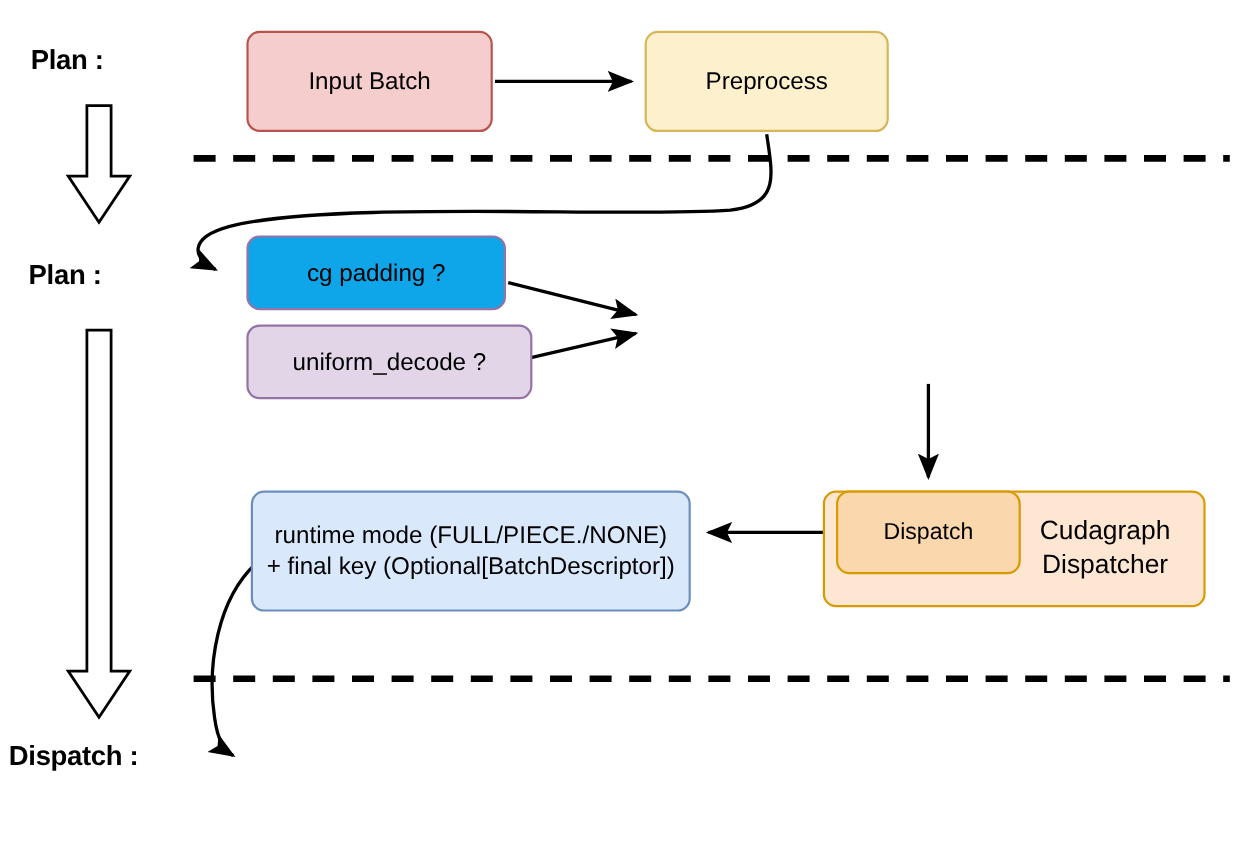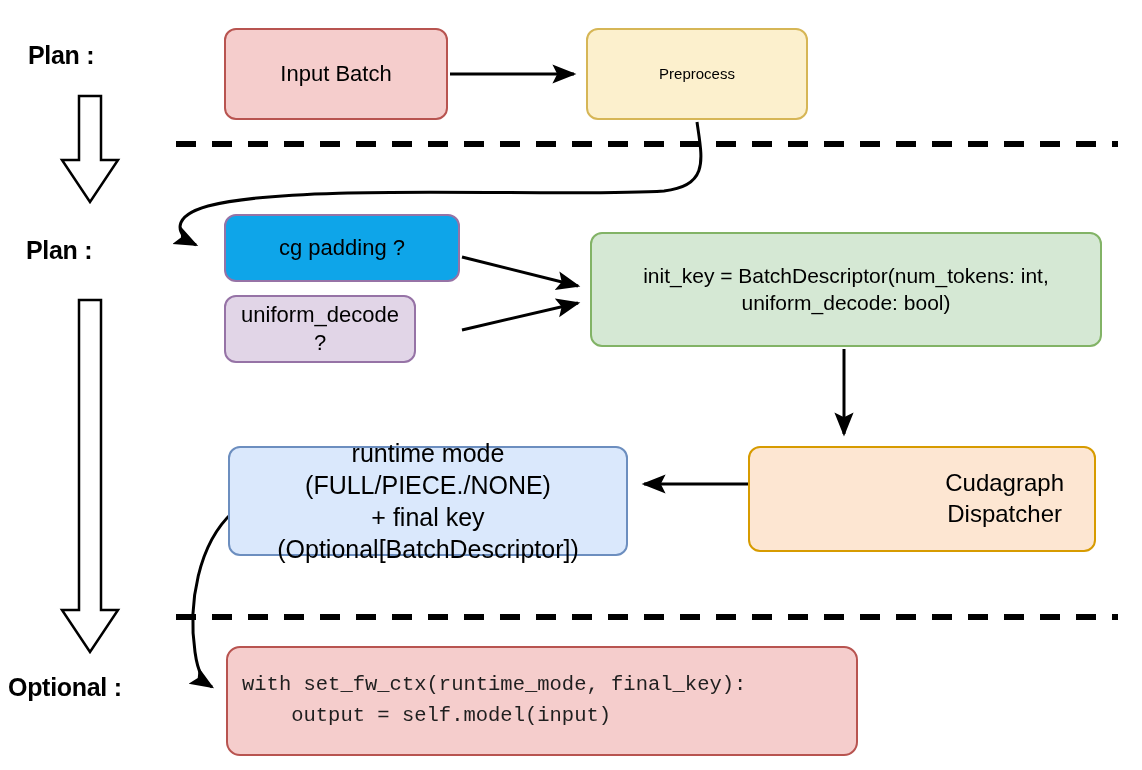--- a/index.html
+++ b/index.html
@@ -70,21 +70,21 @@
     padding-left: 14px;
   }
 </style>
 </head>
 <body>
 
 <div id="canvas">
 
   <div class="stage-label" style="left:28px; top:41px;">Plan :</div>
   <div class="stage-label" style="left:26px; top:236px;">Plan :</div>
-  <div class="stage-label" style="left:8px;  top:673px;">Optional :</div>
+  <div class="stage-label" style="left:8px;  top:673px;">Dispatch :</div>
 
   <svg class="layer" viewBox="0 0 1142 770">
     <defs>
       <marker id="arrowhead" markerWidth="9" markerHeight="9" refX="7.2" refY="3.2" orient="auto" markerUnits="strokeWidth">
         <path d="M 0 0 L 8 3.2 L 0 6.4 L 1.6 3.2 z" fill="#000000"></path>
       </marker>
     </defs>
 
     <line x1="176" y1="144" x2="1118" y2="144" stroke="#000000" stroke-width="6" stroke-dasharray="20 16" stroke-linecap="butt"></line>
     <line x1="176" y1="617" x2="1118" y2="617" stroke="#000000" stroke-width="6" stroke-dasharray="20 16" stroke-linecap="butt"></line>
@@ -104,46 +104,41 @@
 
     <path d="M 758 484 L 644 484" fill="none" stroke="#000000" stroke-width="3" marker-end="url(#arrowhead)"></path>
 
     <path d="M 233 512 C 198 544 188 604 195 652 C 198 674 204 682 212 687" fill="none" stroke="#000000" stroke-width="3" marker-end="url(#arrowhead)"></path>
   </svg>
 
   <div class="node" style="left:224px; top:28px; width:224px; height:92px; background:#f5cdcc; border-color:#b85450; font-size:22px;">
     <span class="node-text">Input Batch</span>
   </div>
 
-  <div class="node" style="left:586px; top:28px; width:222px; height:92px; background:#fcf0cd; border-color:#d6b656; font-size:15px;">
+  <div class="node" style="left:586px; top:28px; width:222px; height:92px; background:#fcf0cd; border-color:#d6b656; font-size:22px;">
     <span class="node-text">Preprocess</span>
   </div>
 
   <div class="node" style="left:224px; top:214px; width:236px; height:68px; background:#0ea5e9; border-color:#9673a6; font-size:22px;">
     <span class="node-text">cg padding ?</span>
   </div>
 
-  <div class="node" style="left:224px; top:295px; width:192px; height:68px; background:#e1d5e7; border-color:#9673a6; font-size:22px;">
+  <div class="node" style="left:224px; top:295px; width:260px; height:68px; background:#e1d5e7; border-color:#9673a6; font-size:22px;">
     <span class="node-text">uniform_decode ?</span>
   </div>
 
-  <div class="node" style="left:590px; top:232px; width:512px; height:115px; background:#d5e8d4; border-color:#82b366; font-size:21px;">
-    <span class="node-text">init_key = BatchDescriptor(num_tokens: int,
-uniform_decode: bool)</span>
-  </div>
 
   <div class="node" style="left:748px; top:446px; width:348px; height:106px; background:#fde6d2; border-color:#d79b00; font-size:24px; justify-content:flex-end; padding-right:22px;">
     <span class="node-text">Cudagraph
 Dispatcher</span>
   </div>
 
+  <div class="node" style="left:760px; top:446px; width:168px; height:76px; background:#fad7ac; border-color:#d79b00; font-size:21px;">
+    <span class="node-text">Dispatch</span>
+  </div>
 
-  <div class="node" style="left:228px; top:446px; width:400px; height:110px; background:#dae8fc; border-color:#6c8ebf; font-size:25px;">
+  <div class="node" style="left:228px; top:446px; width:400px; height:110px; background:#dae8fc; border-color:#6c8ebf; font-size:22px;">
     <span class="node-text">runtime mode (FULL/PIECE./NONE)
 + final key (Optional[BatchDescriptor])</span>
   </div>
 
-  <div class="code-node" style="left:226px; top:646px; width:632px; height:110px;">
-    <span class="code-text">with set_fw_ctx(runtime_mode, final_key):
-    output = self.model(input)</span>
-  </div>
 
 </div>
 
 </body></html>

